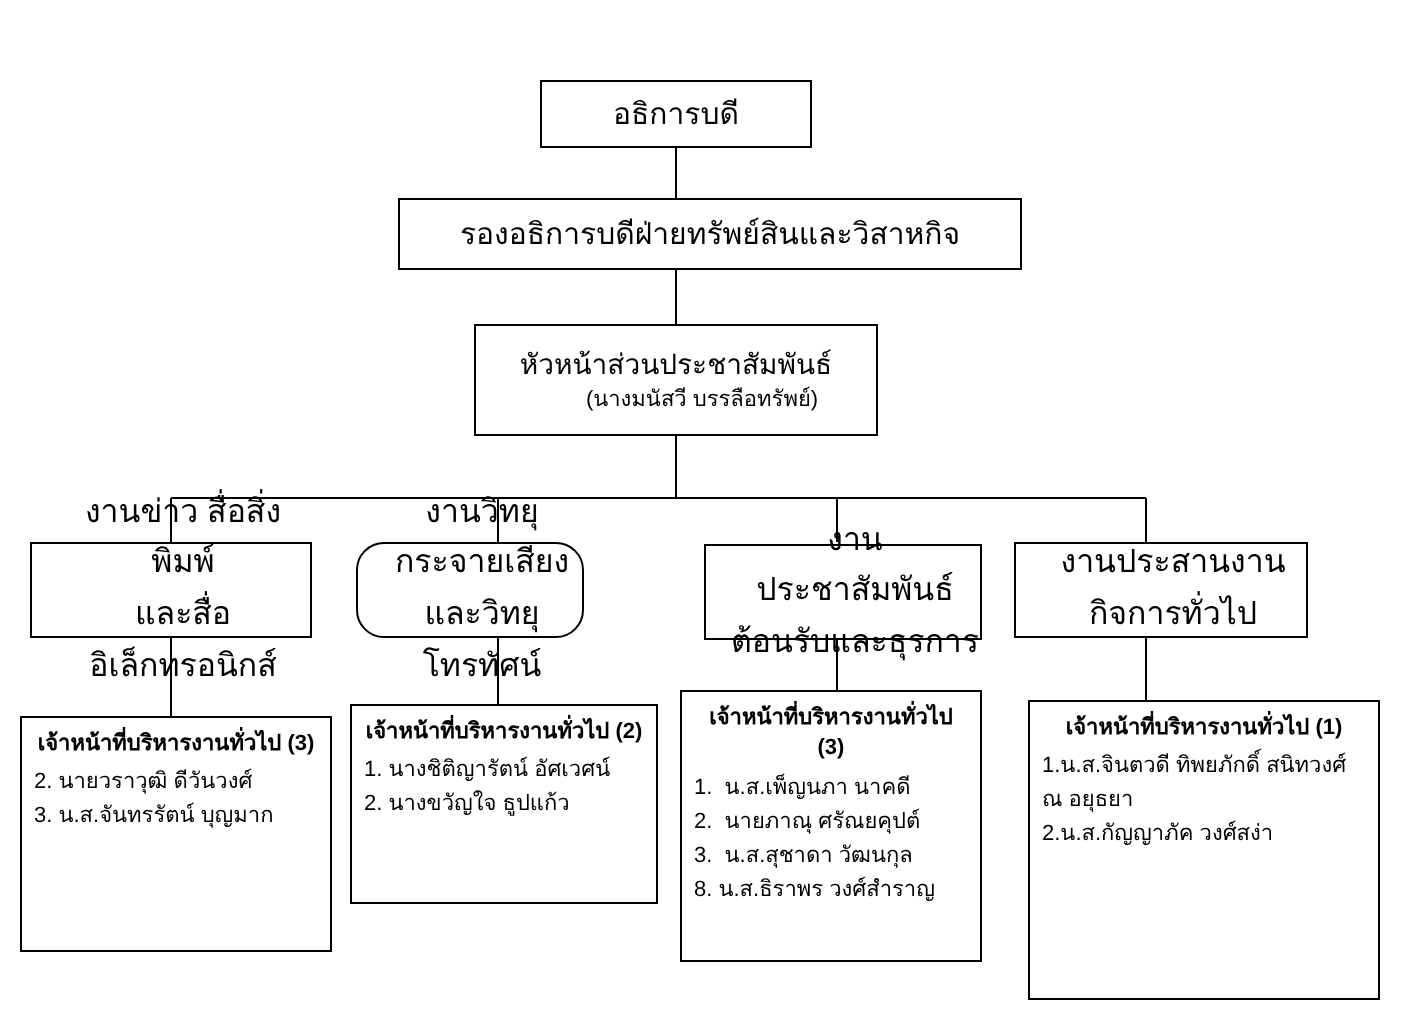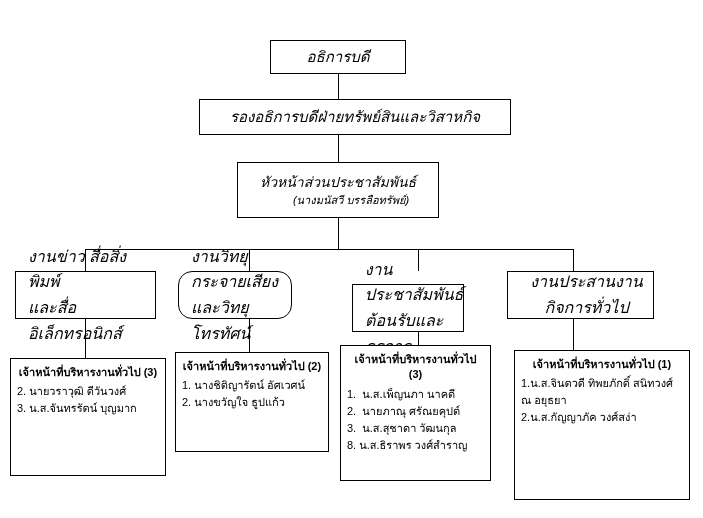--- a/index.html
+++ b/index.html
@@ -22,33 +22,32 @@
   .box {
     position: absolute;
     border: 1px solid #000000;
     background: #ffffff;
   }
   .center-box {
     display: flex;
     flex-direction: column;
     align-items: center;
     justify-content: center;
-    text-align: left;
-    font-style: italic;
+    text-align: center;
   }
   .b-l1 { left: 270px; top: 40px;  width: 136px; height: 34px; font-size: 15px; }
   .b-l2 { left: 182px; top: 99px;  width: 312px; height: 36px; font-size: 15px; margin-left: 17px; }
   .b-l3 { left: 237px; top: 162px; width: 202px; height: 56px; }
   .l3-title { font-size: 14px; line-height: 1.4; }
   .l3-sub   { font-size: 11px; line-height: 1.3; margin-left: 26px; }
 
   .unit { font-size: 16px; line-height: 1.6; padding-left: 12px; }
   .b-u1 { left: 15px;  top: 271px; width: 141px; height: 48px; }
   .b-u2 { left: 178px; top: 271px; width: 114px; height: 48px; border-radius: 14px; }
-  .b-u3 { left: 352px; top: 284px; width: 112px; height: 48px; }
+  .b-u3 { left: 352px; top: 272px; width: 139px; height: 48px; }
   .b-u4 { left: 507px; top: 271px; width: 147px; height: 48px; }
 
   .staff { padding: 6px 6px; font-size: 11px; }
   .b-s1 { left: 10px;  top: 358px; width: 156px; height: 118px; }
   .b-s2 { left: 175px; top: 352px; width: 154px; height: 100px; }
   .b-s3 { left: 340px; top: 345px; width: 151px; height: 136px; }
   .b-s4 { left: 514px; top: 350px; width: 176px; height: 150px; }
   .staff-header {
     font-weight: bold;
     text-align: center;

